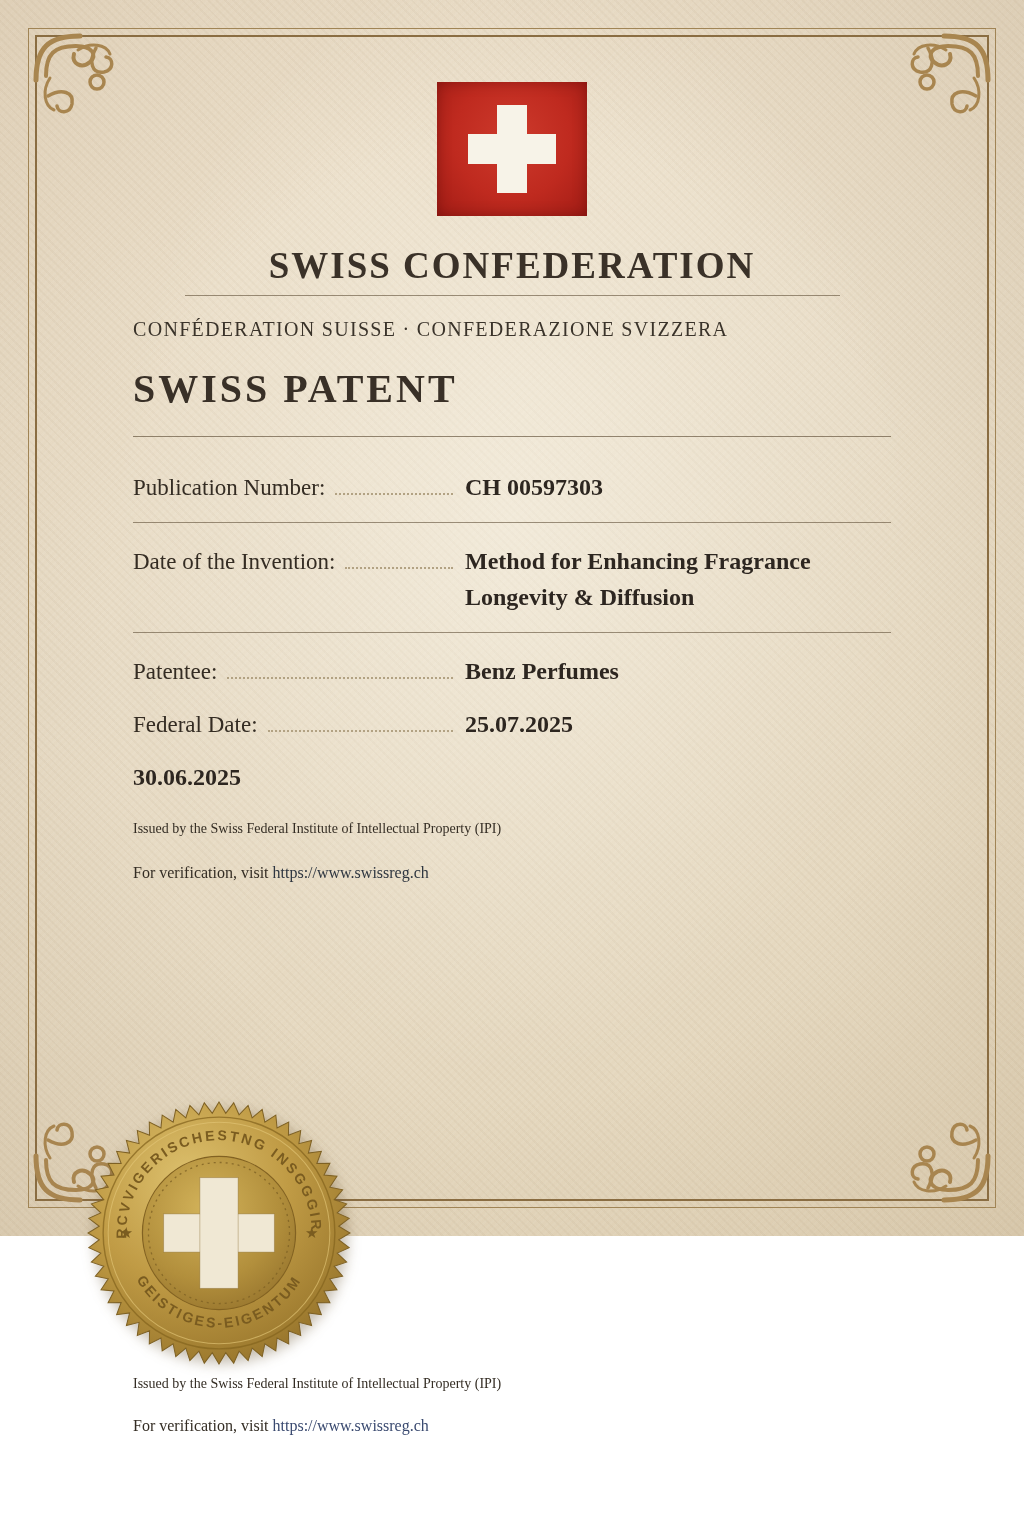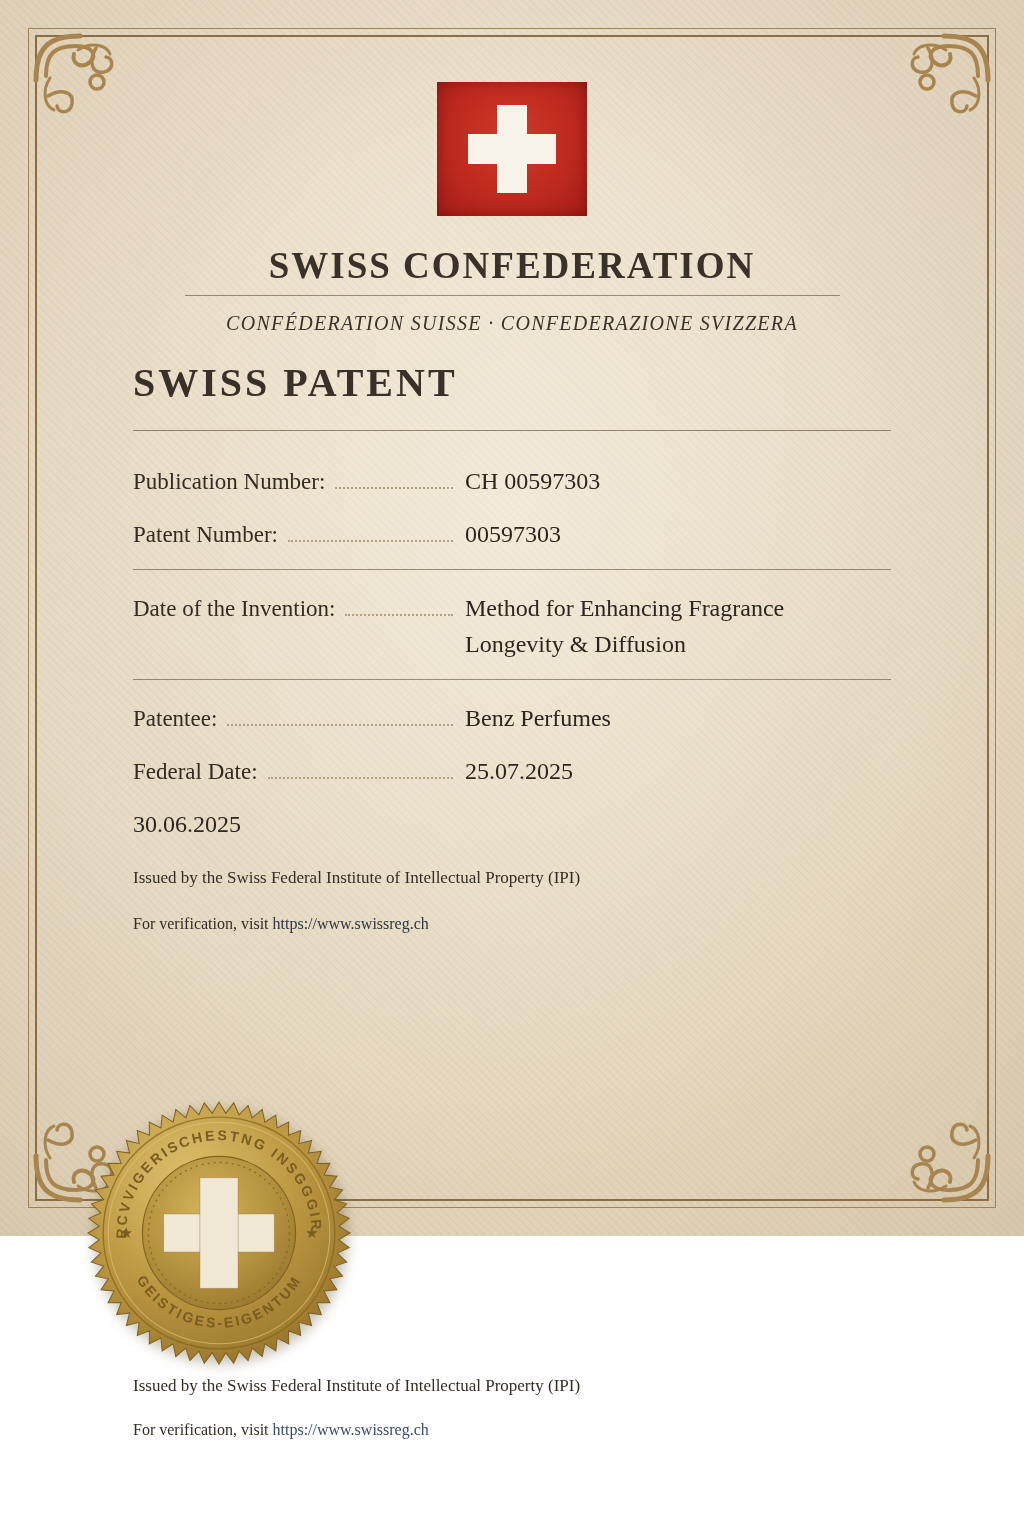--- a/index.html
+++ b/index.html
@@ -30,34 +30,34 @@
   .flag{position:relative;width:150px;height:134px;margin:82px auto 0;
     background:radial-gradient(ellipse at 50% 42%, #cd3a2c 0%, #bf2a1f 55%, #a21c15 100%);
     box-shadow:inset 0 0 14px rgba(60,0,0,.35);}
   .flag .bar{position:absolute;background:#f7f3e8;}
   .flag .bar.h{left:31px;top:52px;width:88px;height:30px;}
   .flag .bar.v{left:60px;top:23px;width:30px;height:88px;}
 
   h1.title{margin:28px 0 0;text-align:center;font-size:37px;font-weight:bold;
     letter-spacing:2px;color:#3a3128;}
   .title-rule{width:655px;margin:8px auto 0;border-top:1px solid rgba(95,78,55,.6);}
-  .subtitle{margin-top:16px;text-align:center;font-size:20px;letter-spacing:1.3px;color:#3a332a;font-style:italic;}
+  .subtitle{margin-top:22px;font-size:20px;letter-spacing:1.3px;color:#3a332a;}
   h2.doctype{margin:24px 0 0;text-align:left;font-size:40px;font-weight:bold;
     letter-spacing:3px;color:#393027;}
   hr.full{border:none;border-top:1px solid rgba(95,78,55,.65);margin:24px 0 0;}
 
   .rows{margin-top:32px;}
   .row{display:flex;align-items:baseline;font-size:23px;line-height:30px;margin-bottom:17px;}
   .label-cell{width:332px;display:flex;align-items:baseline;flex:none;}
   .label{color:#342c23;white-space:nowrap;}
   .leader{flex:1;border-bottom:2px dotted #b2a283;margin:0 12px 5px 10px;height:1px;}
-  .value{font-weight:normal;font-size:24px;color:#2d2620;width:420px;line-height:1.5;}
+  .value{font-weight:bold;font-size:24px;color:#2d2620;width:420px;line-height:1.5;}
   hr.div{border:none;border-top:1px solid rgba(95,78,55,.6);margin:6px 0 20px;}
 
-  .issued{margin-top:26px;font-size:17px;color:#342d24;}
+  .issued{margin-top:26px;font-size:14px;color:#342d24;}
   .verify{margin-top:27px;font-size:16px;color:#342d24;}
   .url-plain{color:#2e3640;}
   .footer-bottom{position:absolute;left:133px;top:1376px;width:758px;}
   .footer-bottom .issued{margin-top:0;}
   .footer-bottom .verify{margin-top:25px;}
   .url-link{color:#3a4a70;cursor:pointer;}
 
   
   .seal{position:absolute;left:86px;top:1100px;width:266px;height:266px;
     filter:drop-shadow(2px 4px 6px rgba(90,65,25,.35));}
@@ -132,27 +132,20 @@
 
     <hr class="full">
 
     <div class="rows">
       <div class="row">
         <div class="label-cell">
           <span class="label">Publication Number:</span>
           <span class="leader"></span>
         </div>
         <span class="value">CH 00597303</span>
-      </div>
-      <div class="row">
-        <div class="label-cell">
-          <span class="label">Patent Number:</span>
-          <span class="leader"></span>
-        </div>
-        <span class="value">00597303</span>
       </div>
 
       <hr class="div">
 
       <div class="row">
         <div class="label-cell">
           <span class="label">Date of the Invention:</span>
           <span class="leader"></span>
         </div>
         <span class="value">Method for Enhancing Fragrance Longevity &amp; Diffusion</span>

